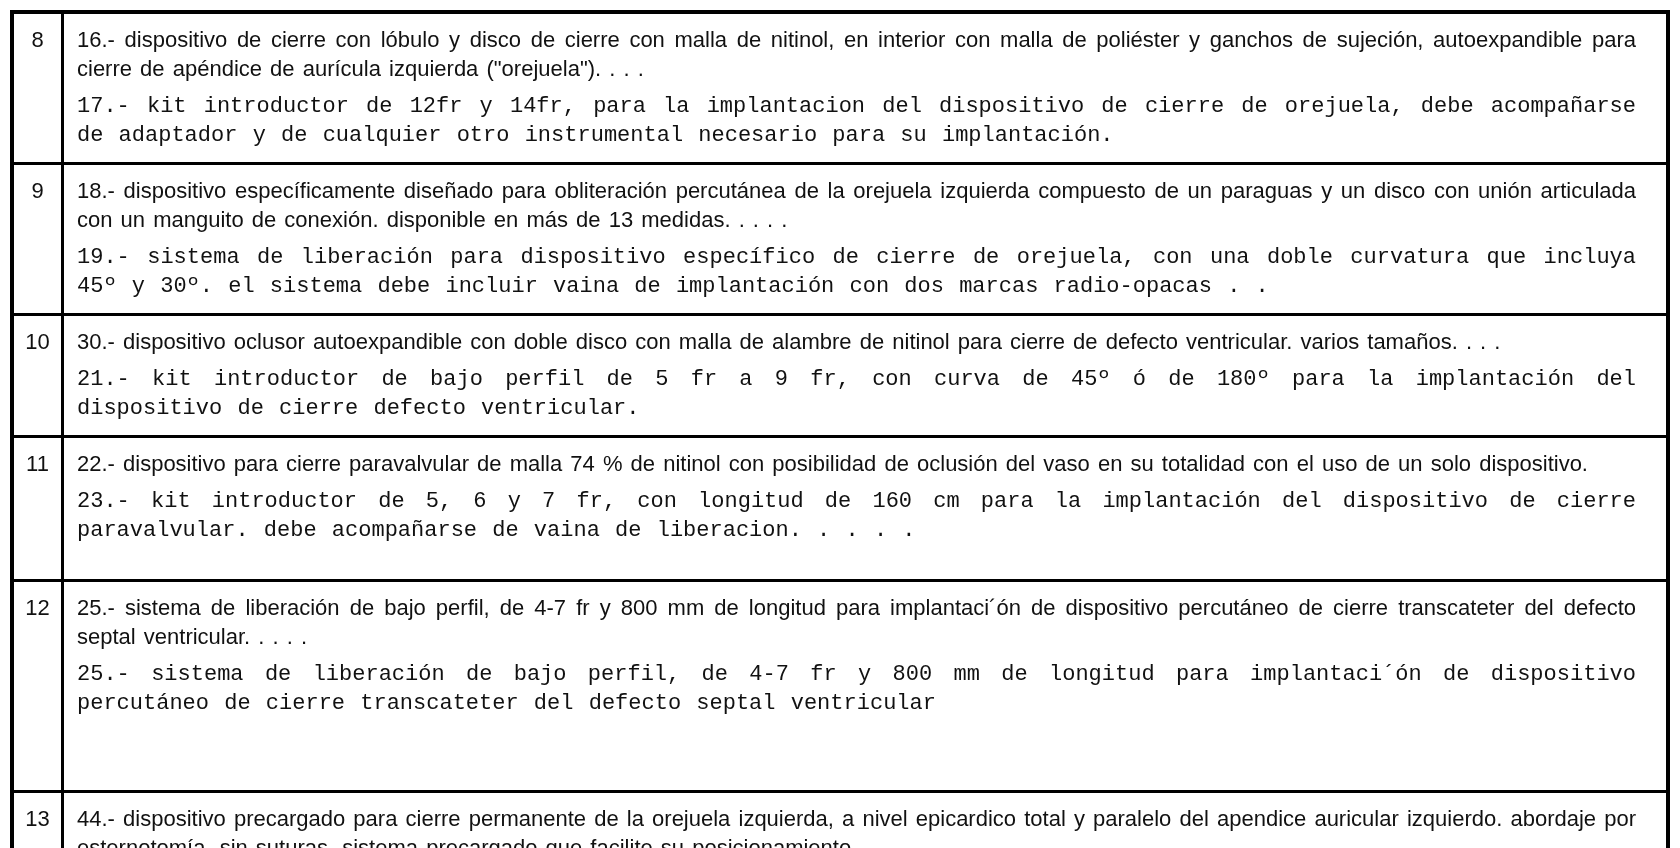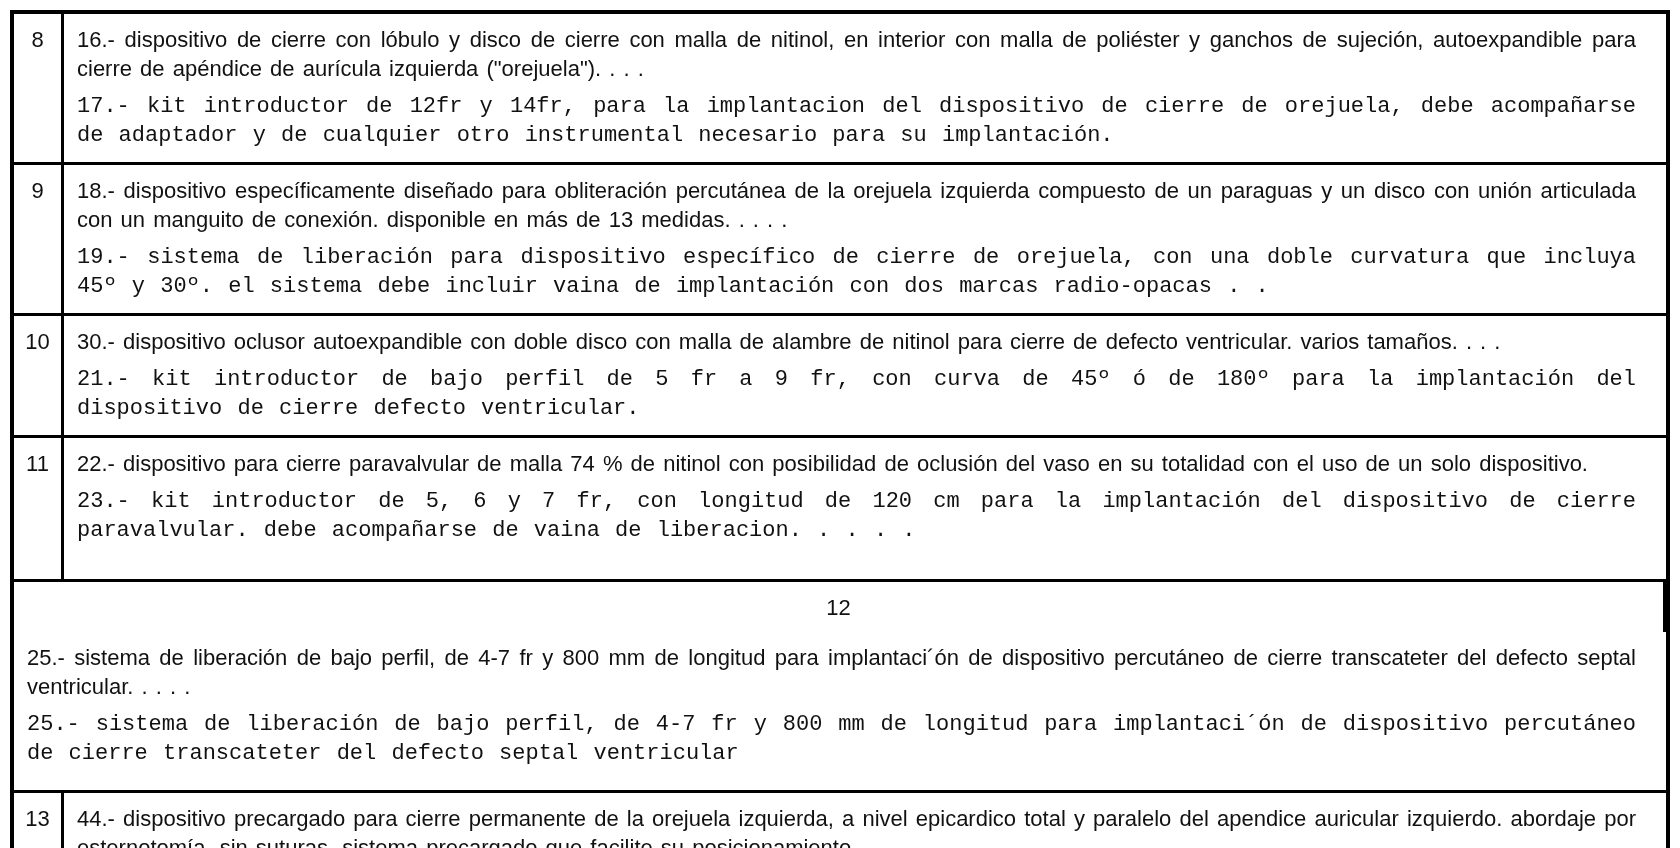--- a/index.html
+++ b/index.html
@@ -47,21 +47,21 @@
   }
   .desc-cell p + p {
     margin-top: 9px;
     font-family: Liberation Mono, monospace;
   }
   
   .trow:nth-child(1) { min-height: 147px; }
   .trow:nth-child(2) { min-height: 147px; }
   .trow:nth-child(3) { min-height: 89px; justify-content: center;  }
   .trow:nth-child(4) { min-height: 141px; }
-  .trow:nth-child(5) { min-height: 208px; flex-direction: column; }
+  .trow:nth-child(5) { min-height: 208px; }
   .trow:nth-child(6) { min-height: 81px;  }
 </style>
 </head>
 <body>
 
 <div class="doc-table">
 
   <div class="trow">
     <div class="num-cell">8</div>
     <div class="desc-cell">
@@ -83,21 +83,21 @@
     <div class="desc-cell">
       <p>30.- dispositivo oclusor autoexpandible con doble disco con malla de alambre de nitinol para cierre de defecto ventricular. varios tamaños. . . .</p>
       <p>21.- kit introductor de bajo perfil de 5 fr a 9 fr, con curva de 45º ó de 180º para la implantación del dispositivo de cierre defecto ventricular.</p>
     </div>
   </div>
 
   <div class="trow">
     <div class="num-cell">11</div>
     <div class="desc-cell">
       <p>22.- dispositivo para cierre paravalvular de malla 74 % de nitinol con posibilidad de oclusión del vaso en su totalidad con el uso de un solo dispositivo.</p>
-      <p>23.- kit introductor de 5, 6 y 7 fr, con longitud de 120 cm para la implantación del dispositivo de cierre paravalvular. debe acompañarse de vaina de liberacion. . . . .</p>
+      <p>23.- kit introductor de 5, 6 y 7 fr, con longitud de 160 cm para la implantación del dispositivo de cierre paravalvular. debe acompañarse de vaina de liberacion. . . . .</p>
     </div>
   </div>
 
   <div class="trow">
     <div class="num-cell">12</div>
     <div class="desc-cell">
       <p>25.- sistema de liberación de bajo perfil, de 4-7 fr y 800 mm de longitud para implantaci´ón de dispositivo percutáneo de cierre transcateter del defecto septal ventricular. . . . .</p>
       <p>25.- sistema de liberación de bajo perfil, de 4-7 fr y 800 mm de longitud para implantaci´ón de dispositivo percutáneo de cierre transcateter del defecto septal ventricular</p>
     </div>
   </div>

